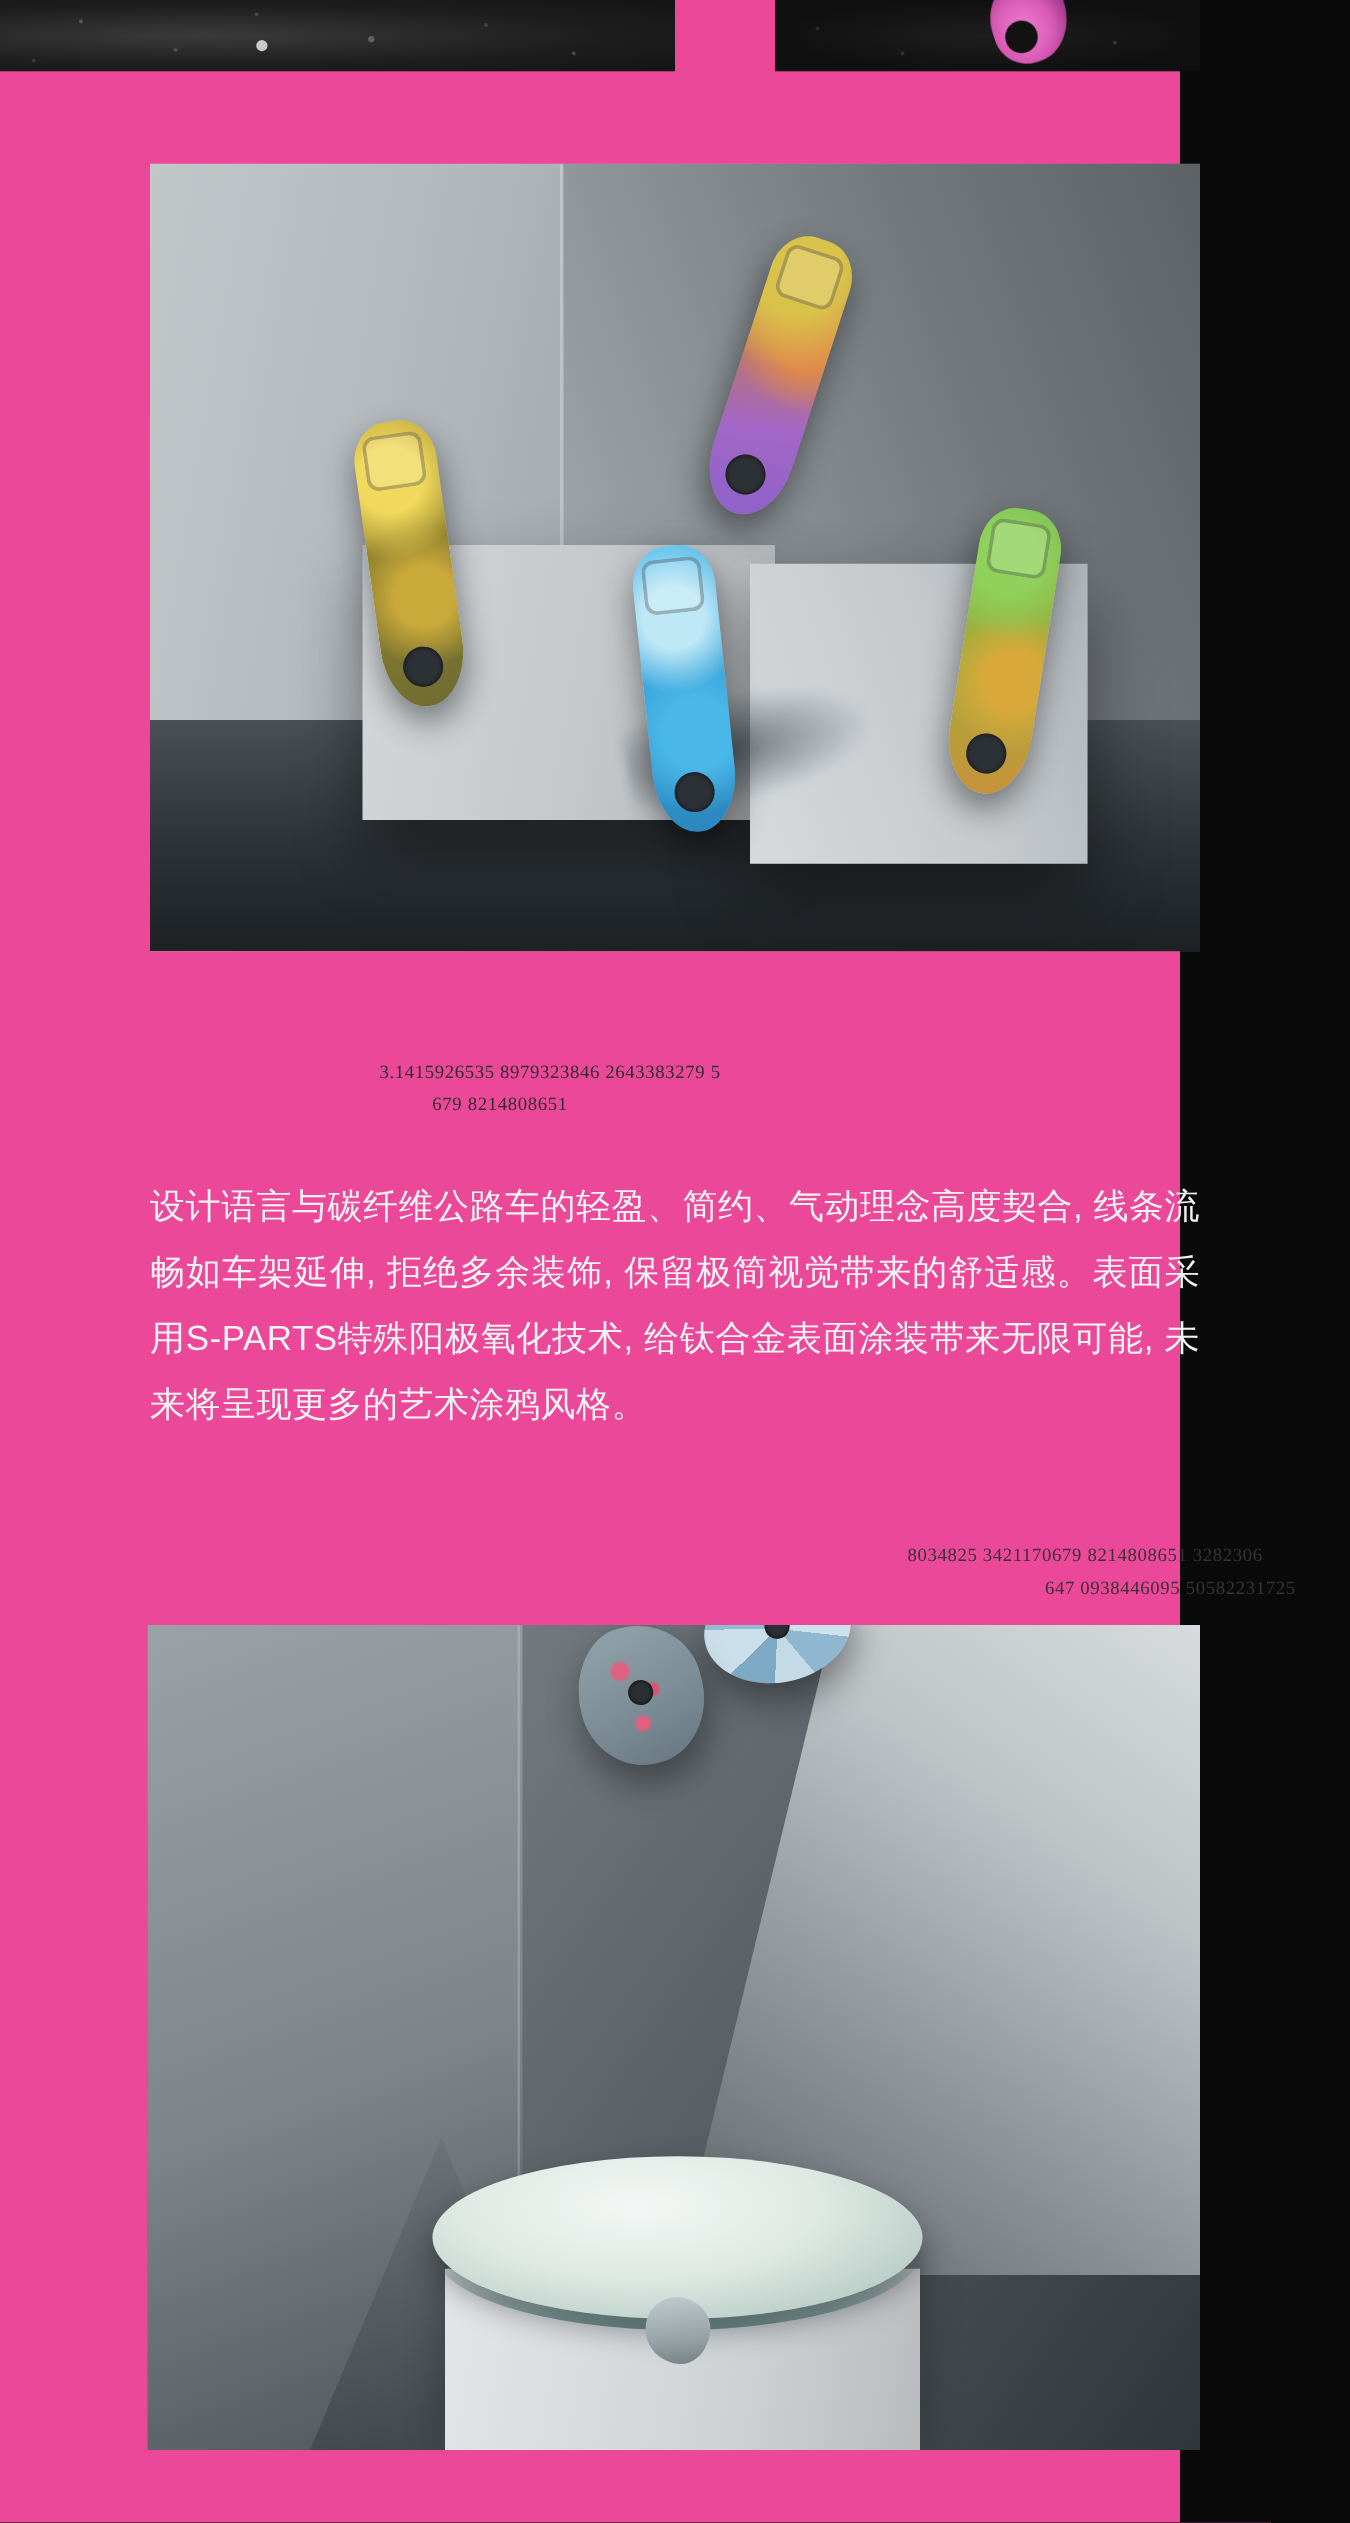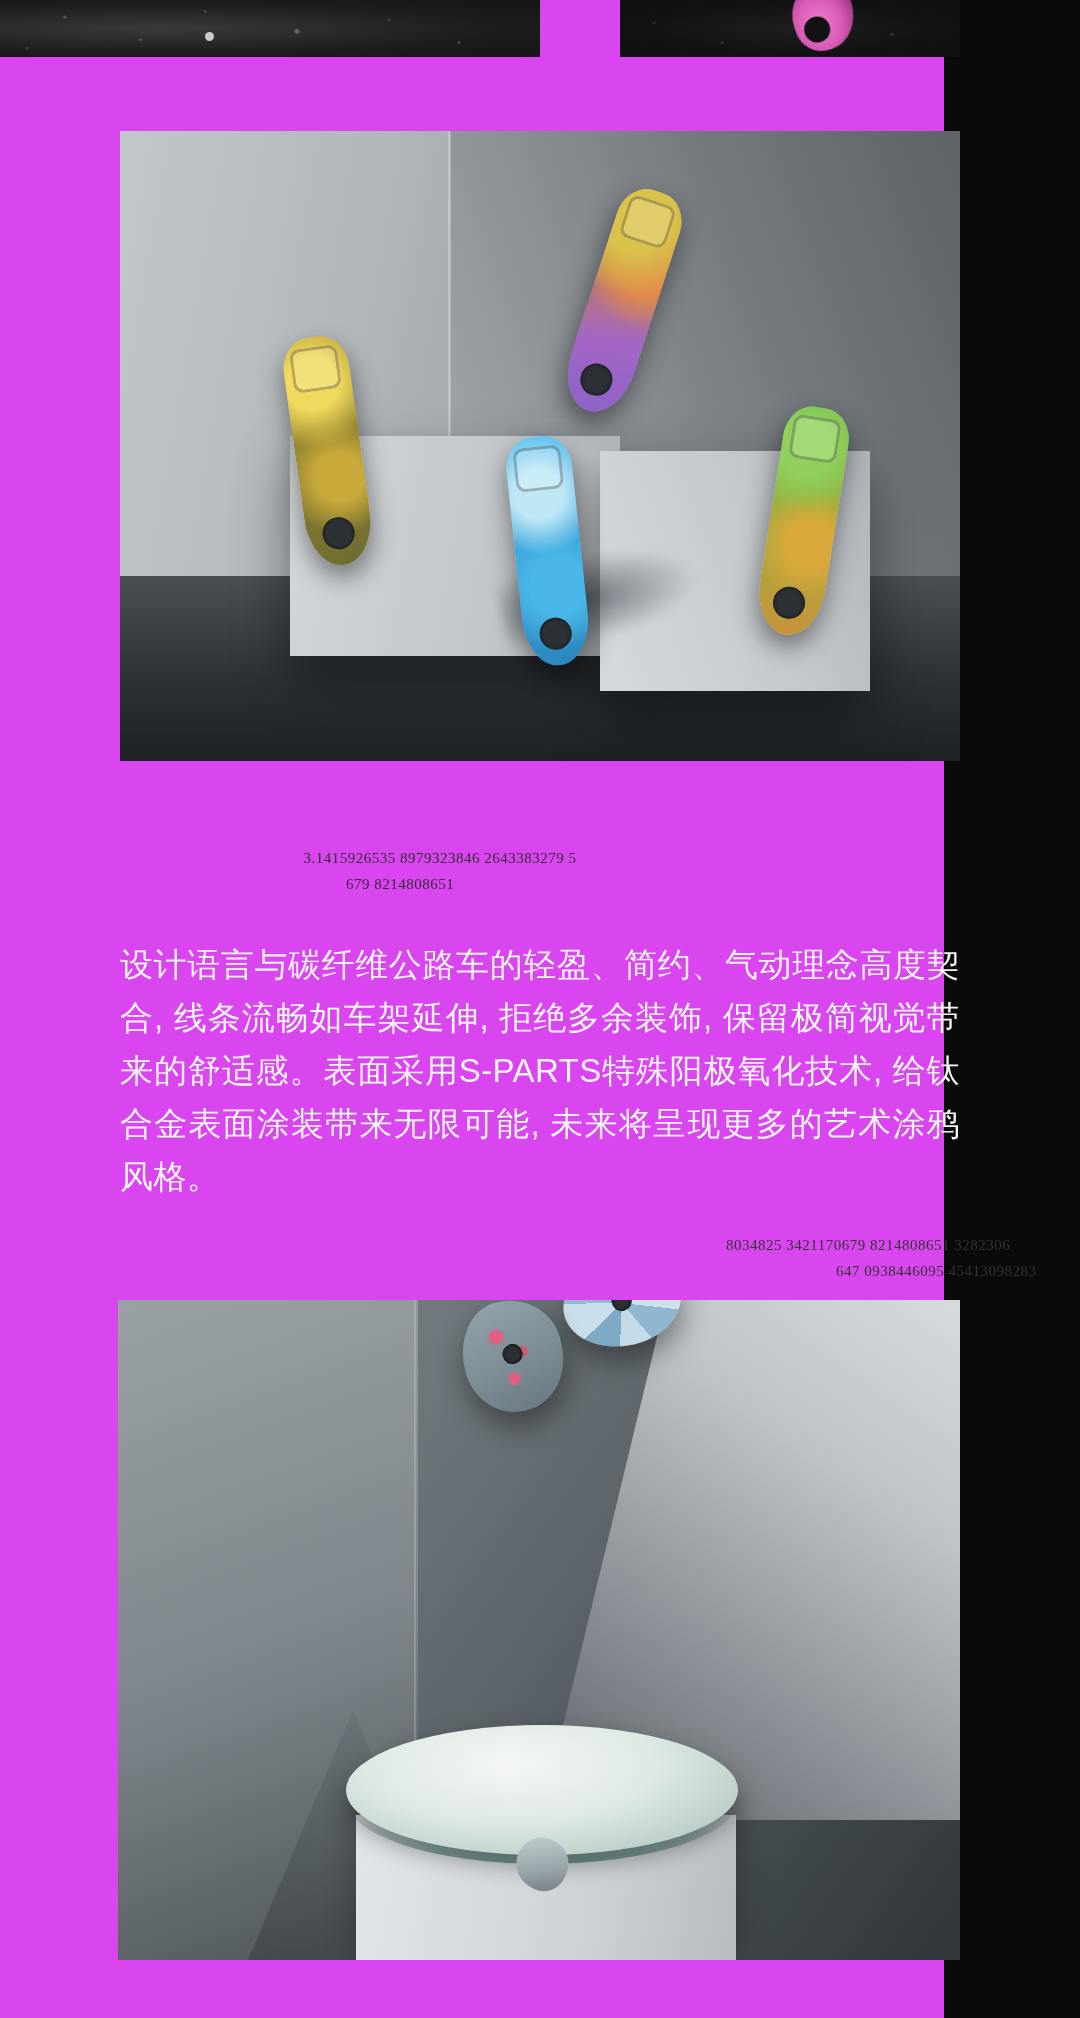--- a/index.html
+++ b/index.html
@@ -7,21 +7,21 @@
     background: #0a0a0a;
     width: 1080px;
     height: 2018px;
     overflow: hidden;
     font-family: "Liberation Sans", sans-serif;
   }
   .page {
     position: relative;
     width: 944px;
     height: 2018px;
-    background: #d946ef;
+    background: #ec4899;
   }
 
   
   .strip-left {
     position: absolute;
     left: 0; top: 0;
     width: 540px; height: 57px;
     overflow: hidden;
     background: #151515;
   }
@@ -205,21 +205,21 @@
   .nb-1 div:nth-child(4) { padding-left: 145px; margin-top: 44px; }
   .nb-2 { left: 726px; top: 1232px; color: #343434; }
   .nb-2 div:nth-child(2) { padding-left: 110px; }
 
   
   .copy {
     position: absolute;
     left: 120px; top: 938px;
     width: 840px;
     color: #f2f2f2;
-    font-size: 33px;
+    font-size: 28px;
     line-height: 53px;
     letter-spacing: .4px;
     text-align: justify;
   }
 
   
   .photo2 {
     position: absolute;
     left: 118px; top: 1300px;
     width: 842px; height: 660px;
@@ -345,21 +345,21 @@
 
   <div class="num-block nb-1">
     <div>3.1415926535  8979323846  2643383279  5</div>
     <div>679  8214808651</div>
   </div>
 
   <div class="copy">设计语言与碳纤维公路车的轻盈、简约、气动理念高度契合, 线条流畅如车架延伸, 拒绝多余装饰, 保留极简视觉带来的舒适感。表面采用S-PARTS特殊阳极氧化技术, 给钛合金表面涂装带来无限可能, 未来将呈现更多的艺术涂鸦风格。</div>
 
   <div class="num-block nb-2">
     <div>8034825  3421170679  8214808651  3282306</div>
-    <div>647  0938446095  45413098283</div>
+    <div>647  0938446095  50582231725</div>
   </div>
 
   <div class="photo2">
     <div class="p2-lightL"></div>
     <div class="p2-wedge"></div>
     <div class="p2-corner"></div>
     <div class="p2-tri"></div>
     <div class="p2-plinth"></div>
     <div class="p2-disc-lip"></div>
     <div class="p2-disc"></div>

